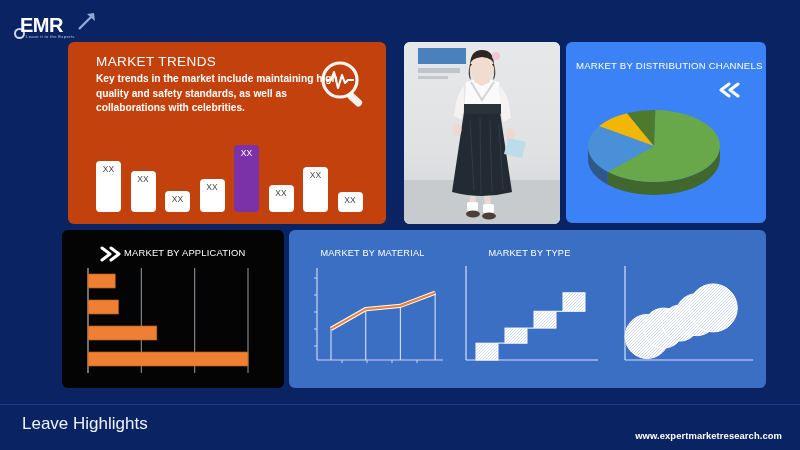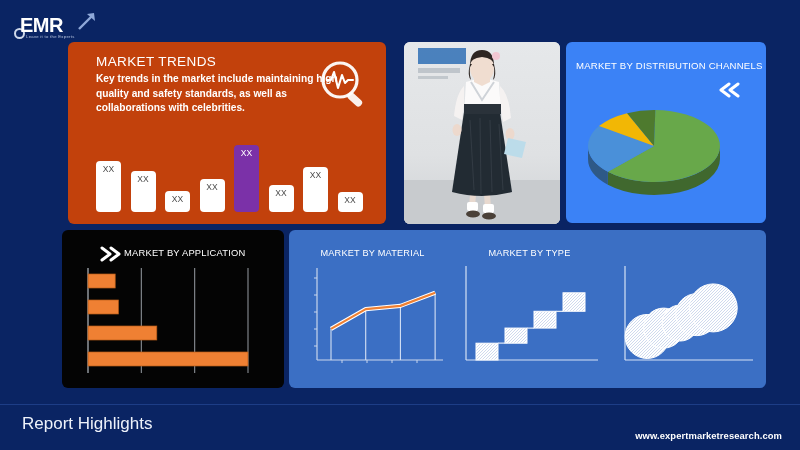--- a/index.html
+++ b/index.html
@@ -253,14 +253,14 @@
     <defs>
       <pattern id="hatchpat" width="3" height="3" patternUnits="userSpaceOnUse">
         <rect width="3" height="3" fill="#ffffff"></rect>
         <path d="M0 3 L3 0" stroke="#c9d6ec" stroke-width="0.9"></path>
       </pattern>
     </defs>
   </svg>
 </div>
 
 <div id="divider"></div>
-<div id="footTitle">Report Highlights</div>
+<div id="footTitle">Leave Highlights</div>
 <div id="footUrl">www.expertmarketresearch.com</div>
 
 </body></html>

